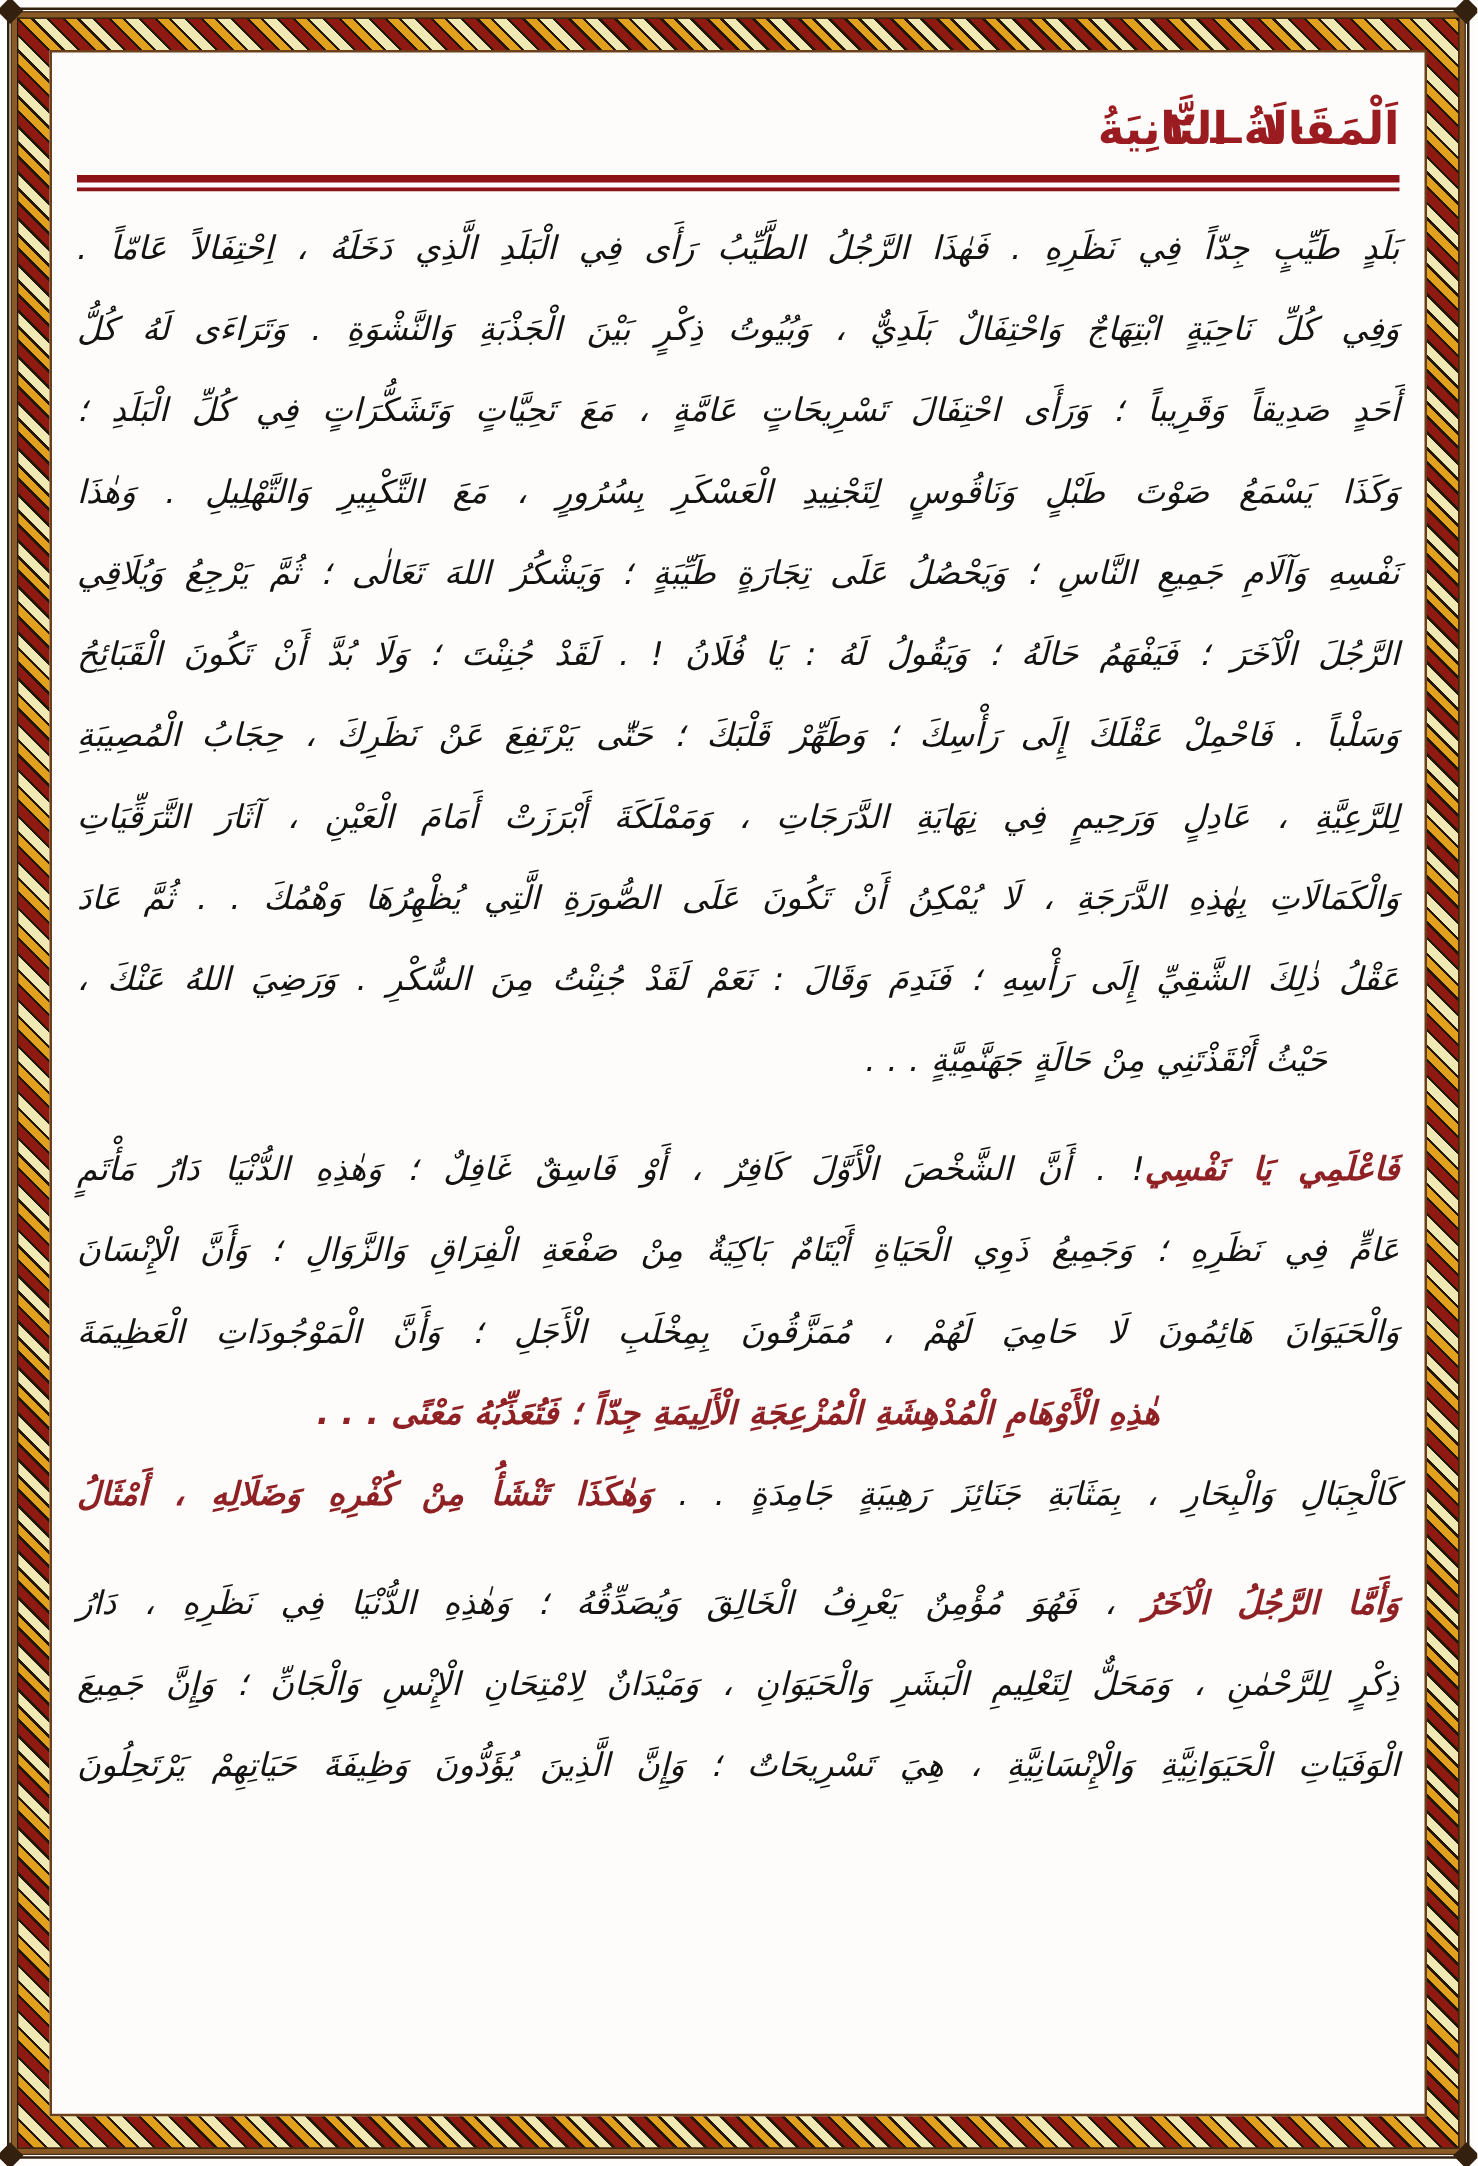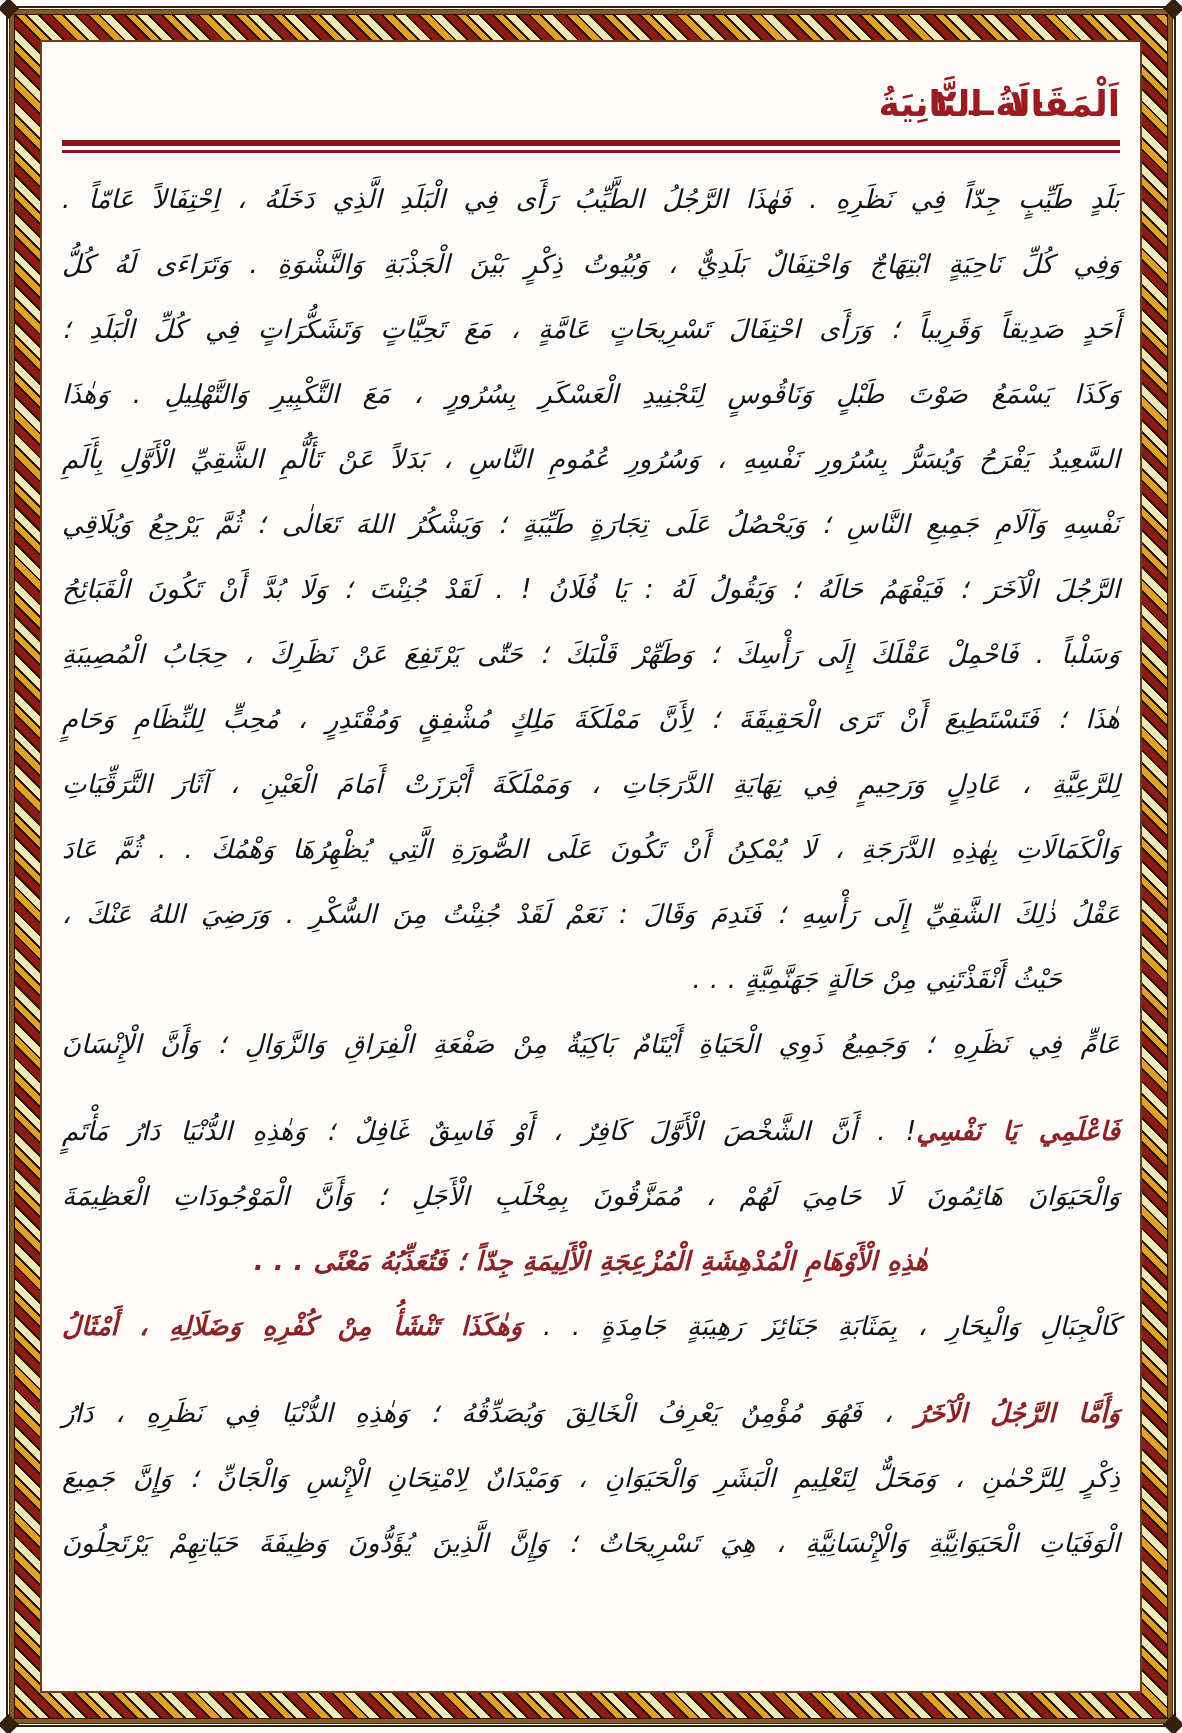--- a/index.html
+++ b/index.html
@@ -81,31 +81,29 @@
     <div class="header">
       <span class="pagenum" dir="rtl">١٠ ــ ٢</span>
       <h1 class="title">اَلْمَقَالَةُ الثَّانِيَةُ</h1>
     </div>
     <div class="rule"></div>
     <div class="body">
         <div class="tline"><span class="run">بَلَدٍ طَيِّبٍ جِدّاً فِي نَظَرِهِ . فَهٰذَا الرَّجُلُ الطَّيِّبُ رَأَى فِي الْبَلَدِ الَّذِي دَخَلَهُ ، اِحْتِفَالاً عَامّاً .</span></div>
         <div class="tline"><span class="run">وَفِي كُلِّ نَاحِيَةٍ ابْتِهَاجٌ وَاحْتِفَالٌ بَلَدِيٌّ ، وَبُيُوتُ ذِكْرٍ بَيْنَ الْجَذْبَةِ وَالنَّشْوَةِ . وَتَرَاءَى لَهُ كُلُّ</span></div>
         <div class="tline"><span class="run">أَحَدٍ صَدِيقاً وَقَرِيباً ؛ وَرَأَى احْتِفَالَ تَسْرِيحَاتٍ عَامَّةٍ ، مَعَ تَحِيَّاتٍ وَتَشَكُّرَاتٍ فِي كُلِّ الْبَلَدِ ؛</span></div>
         <div class="tline"><span class="run">وَكَذَا يَسْمَعُ صَوْتَ طَبْلٍ وَنَاقُوسٍ لِتَجْنِيدِ الْعَسْكَرِ بِسُرُورٍ ، مَعَ التَّكْبِيرِ وَالتَّهْلِيلِ . وَهٰذَا</span></div>
-        <div class="tline"><span class="run">السَّعِيدُ يَفْرَحُ وَيُسَرُّ بِسُرُورِ نَفْسِهِ ، وَسُرُورِ عُمُومِ النَّاسِ ، بَدَلاً عَنْ تَأَلُّمِ الشَّقِيِّ الْأَوَّلِ بِأَلَمِ</span></div>
         <div class="tline"><span class="run">نَفْسِهِ وَآلَامِ جَمِيعِ النَّاسِ ؛ وَيَحْصُلُ عَلَى تِجَارَةٍ طَيِّبَةٍ ؛ وَيَشْكُرُ اللهَ تَعَالٰى ؛ ثُمَّ يَرْجِعُ وَيُلَاقِي</span></div>
         <div class="tline"><span class="run">الرَّجُلَ الْآخَرَ ؛ فَيَفْهَمُ حَالَهُ ؛ وَيَقُولُ لَهُ : يَا فُلَانُ ! . لَقَدْ جُنِنْتَ ؛ وَلَا بُدَّ أَنْ تَكُونَ الْقَبَائِحُ</span></div>
         <div class="tline"><span class="run">وَسَلْباً . فَاحْمِلْ عَقْلَكَ إِلَى رَأْسِكَ ؛ وَطَهِّرْ قَلْبَكَ ؛ حَتّٰى يَرْتَفِعَ عَنْ نَظَرِكَ ، حِجَابُ الْمُصِيبَةِ</span></div>
-        <div class="tline"><span class="run">هٰذَا ؛ فَتَسْتَطِيعَ أَنْ تَرَى الْحَقِيقَةَ ؛ لِأَنَّ مَمْلَكَةَ مَلِكٍ مُشْفِقٍ وَمُقْتَدِرٍ ، مُحِبٍّ لِلنِّظَامِ وَحَامٍ</span></div>
         <div class="tline"><span class="run">لِلرَّعِيَّةِ ، عَادِلٍ وَرَحِيمٍ فِي نِهَايَةِ الدَّرَجَاتِ ، وَمَمْلَكَةَ أَبْرَزَتْ أَمَامَ الْعَيْنِ ، آثَارَ التَّرَقِّيَاتِ</span></div>
         <div class="tline"><span class="run">وَالْكَمَالَاتِ بِهٰذِهِ الدَّرَجَةِ ، لَا يُمْكِنُ أَنْ تَكُونَ عَلَى الصُّورَةِ الَّتِي يُظْهِرُهَا وَهْمُكَ . . ثُمَّ عَادَ</span></div>
         <div class="tline"><span class="run">عَقْلُ ذٰلِكَ الشَّقِيِّ إِلَى رَأْسِهِ ؛ فَنَدِمَ وَقَالَ : نَعَمْ لَقَدْ جُنِنْتُ مِنَ السُّكْرِ . وَرَضِيَ اللهُ عَنْكَ ،</span></div>
         <div class="tline end"><span class="run">حَيْثُ أَنْقَذْتَنِي مِنْ حَالَةٍ جَهَنَّمِيَّةٍ . . .</span></div>
+        <div class="tline para"><span class="run red">فَاعْلَمِي يَا نَفْسِي</span><span class="run">! . أَنَّ الشَّخْصَ الْأَوَّلَ كَافِرٌ ، أَوْ فَاسِقٌ غَافِلٌ ؛ وَهٰذِهِ الدُّنْيَا دَارُ مَأْتَمٍ</span></div>
         <div class="tline"><span class="run">عَامٍّ فِي نَظَرِهِ ؛ وَجَمِيعُ ذَوِي الْحَيَاةِ أَيْتَامٌ بَاكِيَةٌ مِنْ صَفْعَةِ الْفِرَاقِ وَالزَّوَالِ ؛ وَأَنَّ الْإِنْسَانَ</span></div>
-        <div class="tline para"><span class="run red">فَاعْلَمِي يَا نَفْسِي</span><span class="run">! . أَنَّ الشَّخْصَ الْأَوَّلَ كَافِرٌ ، أَوْ فَاسِقٌ غَافِلٌ ؛ وَهٰذِهِ الدُّنْيَا دَارُ مَأْتَمٍ</span></div>
         <div class="tline"><span class="run">وَالْحَيَوَانَ هَائِمُونَ لَا حَامِيَ لَهُمْ ، مُمَزَّقُونَ بِمِخْلَبِ الْأَجَلِ ؛ وَأَنَّ الْمَوْجُودَاتِ الْعَظِيمَةَ</span></div>
         <div class="tline center"><span class="run red">هٰذِهِ الْأَوْهَامِ الْمُدْهِشَةِ الْمُزْعِجَةِ الْأَلِيمَةِ جِدّاً ؛ فَتُعَذِّبُهُ مَعْنًى . . .</span></div>
         <div class="tline"><span class="run">كَالْجِبَالِ وَالْبِحَارِ ، بِمَثَابَةِ جَنَائِزَ رَهِيبَةٍ جَامِدَةٍ . . </span><span class="run red">وَهٰكَذَا تَنْشَأُ مِنْ كُفْرِهِ وَضَلَالِهِ ، أَمْثَالُ</span></div>
         <div class="tline para"><span class="run red">وَأَمَّا الرَّجُلُ الْآخَرُ</span><span class="run"> ، فَهُوَ مُؤْمِنٌ يَعْرِفُ الْخَالِقَ وَيُصَدِّقُهُ ؛ وَهٰذِهِ الدُّنْيَا فِي نَظَرِهِ ، دَارُ</span></div>
         <div class="tline"><span class="run">ذِكْرٍ لِلرَّحْمٰنِ ، وَمَحَلٌّ لِتَعْلِيمِ الْبَشَرِ وَالْحَيَوَانِ ، وَمَيْدَانٌ لِامْتِحَانِ الْإِنْسِ وَالْجَانِّ ؛ وَإِنَّ جَمِيعَ</span></div>
         <div class="tline"><span class="run">الْوَفَيَاتِ الْحَيَوَانِيَّةِ وَالْإِنْسَانِيَّةِ ، هِيَ تَسْرِيحَاتٌ ؛ وَإِنَّ الَّذِينَ يُؤَدُّونَ وَظِيفَةَ حَيَاتِهِمْ يَرْتَحِلُونَ</span></div>
       </div>
   </div>
 
 </div>

